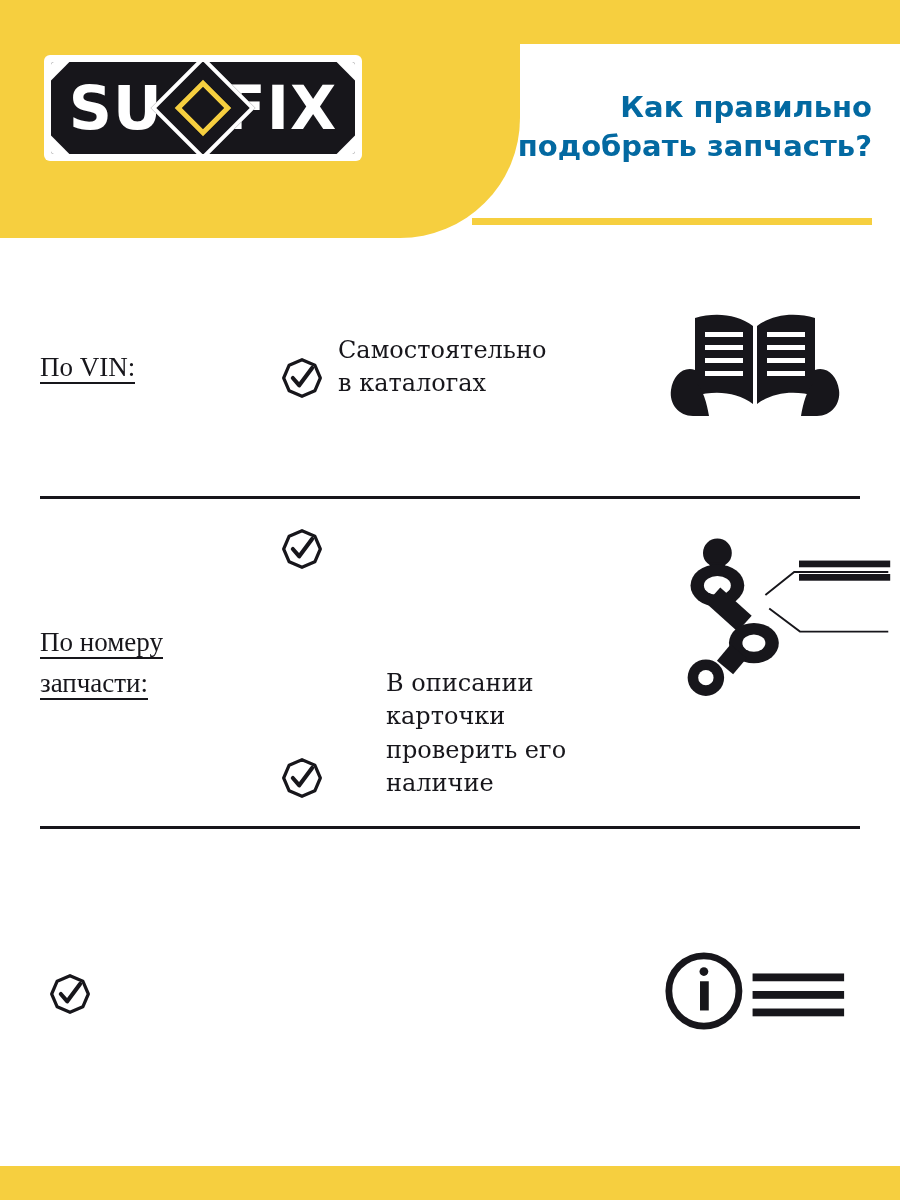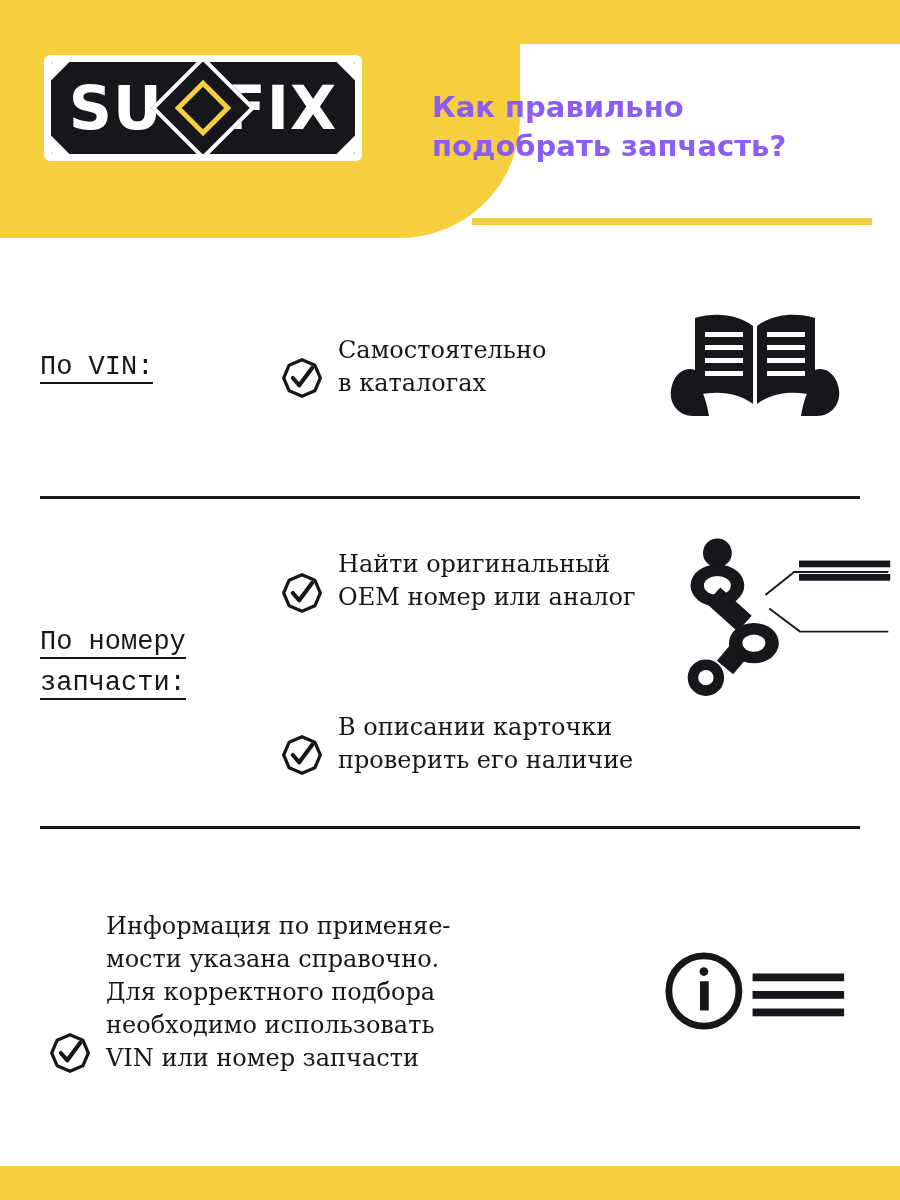--- a/index.html
+++ b/index.html
@@ -109,22 +109,22 @@
   .lc-tl { left: -13px; top: -13px; }
   .lc-tr { right: -13px; top: -13px; }
   .lc-bl { left: -13px; bottom: -13px; }
   .lc-br { right: -13px; bottom: -13px; }
 
   .header-title {
     position: absolute;
     right: 28px;
     top: 88px;
     width: 440px;
-    text-align: left;
-    color: #8b5cf6;
+    text-align: right;
+    color: #0369a1;
     font-family: "DejaVu Sans", sans-serif;
     font-weight: bold;
     font-size: 29px;
     line-height: 1.35;
   }
   .header-rule {
     position: absolute;
     right: 28px;
     top: 218px;
     width: 400px;
@@ -145,21 +145,21 @@
     box-sizing: border-box;
   }
   .row + .row { border-top: 3px solid #17161b; }
   .row-vin { height: 258px; }
   .row-oem { height: 330px; }
   .row-app { height: 330px; }
 
   .row-label {
     width: 232px;
     flex: 0 0 232px;
-    font-family: Liberation Mono, monospace;
+    font-family: Liberation Serif, serif;
     font-size: 27px;
     color: #17161b;
     line-height: 1.5;
   }
   .row-label span { border-bottom: 2px solid #17161b; display: inline; }
 
   .row-items {
     flex: 1 1 auto;
     padding-left: 8px;
   }
@@ -274,25 +274,23 @@
 запчасти:</span></div>
     <div class="row-items">
 
       <div class="check-item">
         <span class="check-icon">
           <svg viewBox="0 0 48 48" width="44" height="44">
             <path d="M24 4 L38 10 L44 24 L38 38 L24 44 L10 38 L4 24 L10 10 Z" fill="none" stroke="#17161b" stroke-width="3.5" stroke-linejoin="round"></path>
             <path d="M14 24 L21 32 L35 13" fill="none" stroke="#17161b" stroke-width="4.5" stroke-linecap="round" stroke-linejoin="round"></path>
           </svg>
         </span>
-        <div class="check-text">Найти оригинальный
-OEM номер или аналог</div>
-      </div>
-
-      <div class="check-item" style="margin-top:96px;">
+      </div>
+
+      <div class="check-item" style="margin-top:96px;gap:48px;">
         <span class="check-icon">
           <svg viewBox="0 0 48 48" width="44" height="44">
             <path d="M24 4 L38 10 L44 24 L38 38 L24 44 L10 38 L4 24 L10 10 Z" fill="none" stroke="#17161b" stroke-width="3.5" stroke-linejoin="round"></path>
             <path d="M14 24 L21 32 L35 13" fill="none" stroke="#17161b" stroke-width="4.5" stroke-linecap="round" stroke-linejoin="round"></path>
           </svg>
         </span>
         <div class="check-text">В описании карточки
 проверить его наличие</div>
       </div>
 
@@ -326,25 +324,20 @@
   <div class="row row-app">
     <div class="row-items">
 
       <div class="check-item">
         <span class="check-icon">
           <svg viewBox="0 0 48 48" width="44" height="44">
             <path d="M24 4 L38 10 L44 24 L38 38 L24 44 L10 38 L4 24 L10 10 Z" fill="none" stroke="#17161b" stroke-width="3.5" stroke-linejoin="round"></path>
             <path d="M14 24 L21 32 L35 13" fill="none" stroke="#17161b" stroke-width="4.5" stroke-linecap="round" stroke-linejoin="round"></path>
           </svg>
         </span>
-        <div class="check-text">Информация по применяе-
-мости указана справочно.
-Для корректного подбора
-необходимо использовать
-VIN или номер запчасти</div>
       </div>
 
     </div>
     <div class="row-art">
       <span style="display:block;">
         <svg viewBox="0 0 190 100" width="185" height="98">
           <circle cx="42" cy="50" r="36" fill="none" stroke="#17161b" stroke-width="7"></circle>
           <circle cx="42" cy="30" r="4.5" fill="#17161b"></circle>
           <rect x="38" y="40" width="9" height="30" fill="#17161b"></rect>
           <rect x="92" y="32" width="94" height="8" fill="#17161b"></rect>

